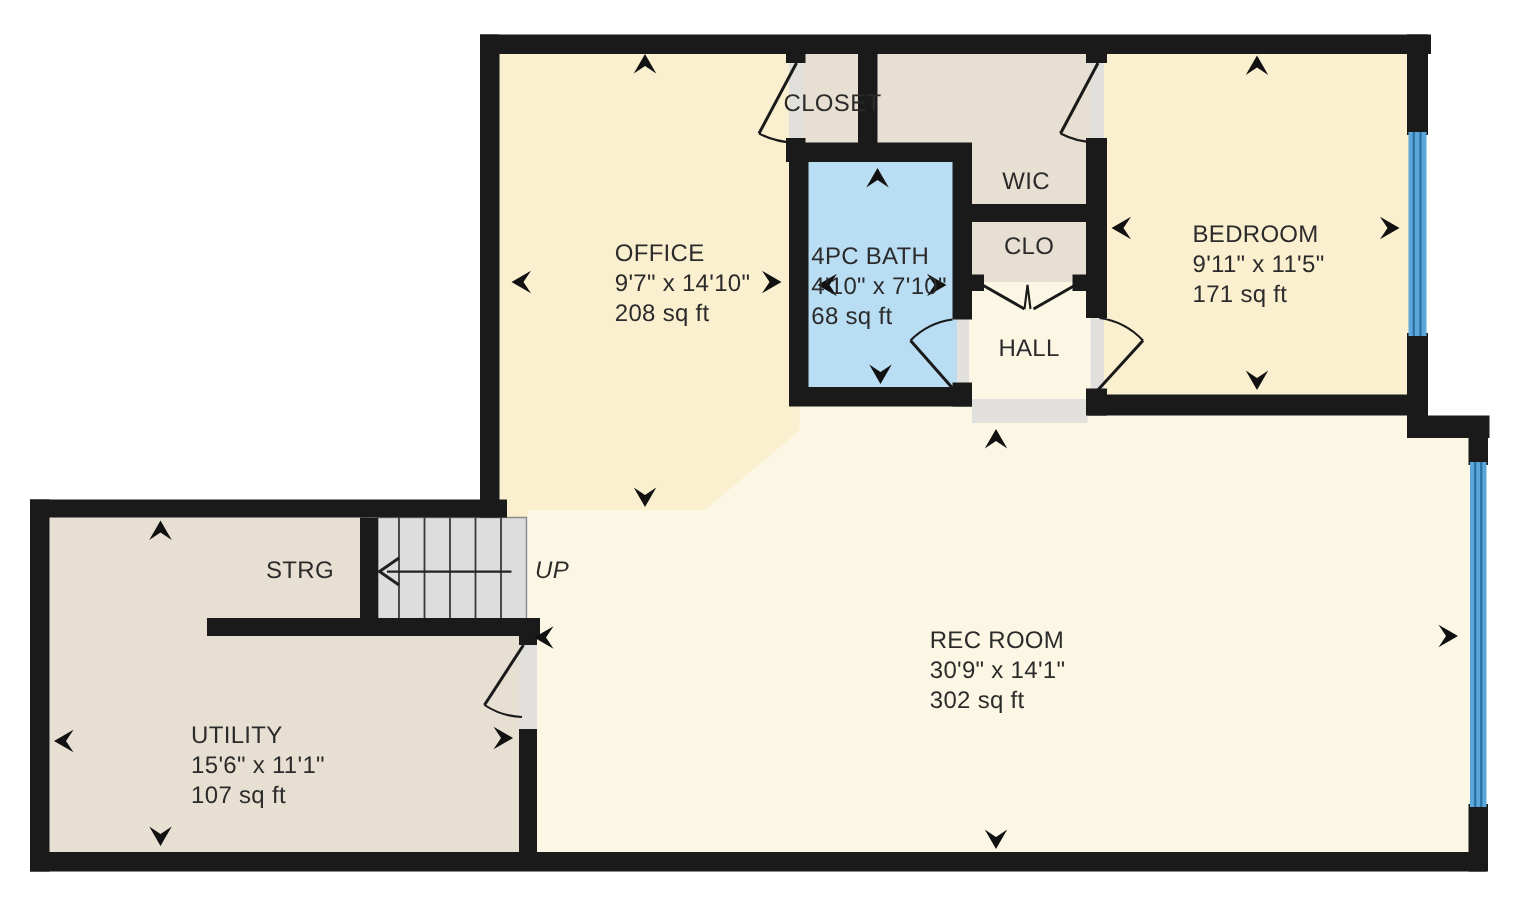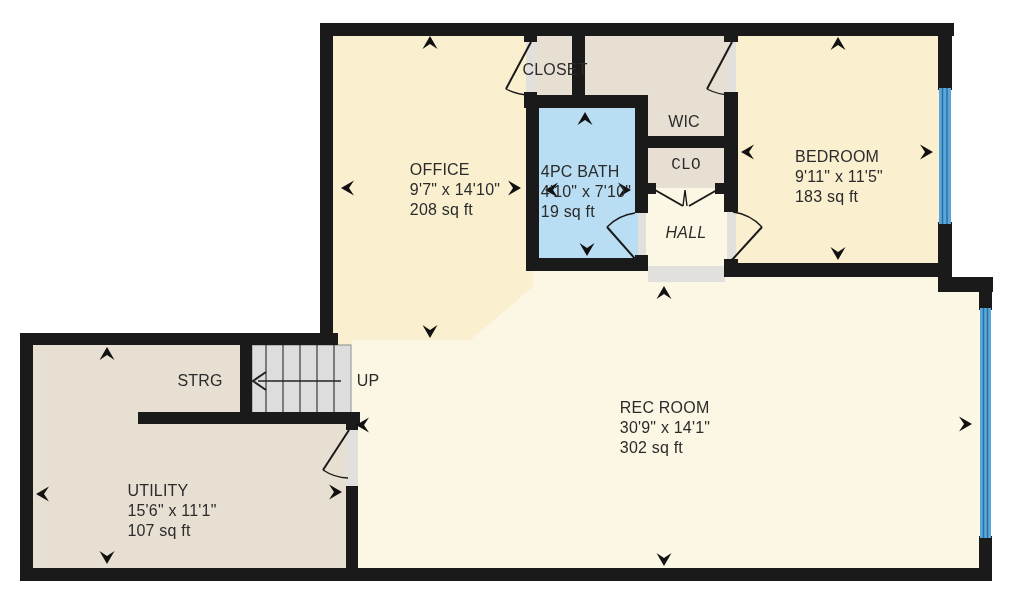--- a/index.html
+++ b/index.html
@@ -174,42 +174,42 @@
   </div>
   <div class="room-label" style="left:555px;top:70px;">
     <span class="rname">CLOSET</span>
   </div>
   <div class="room-label" style="left:684px;top:94px;margin-top:28px;">
     <span class="rname">WIC</span>
   </div>
   <div class="room-label" style="left:839px;top:157px;margin-top:20px;">
     <span class="rname">BEDROOM</span>
     <span class="rdims">9'11" x 11'5"</span>
-    <span class="rarea">183 sq ft</span>
+    <span class="rarea">171 sq ft</span>
   </div>
   <div class="room-label" style="left:586px;top:192px;">
     <span class="rname">4PC BATH</span>
     <span class="rdims">4'10" x 7'10"</span>
-    <span class="rarea">19 sq ft</span>
-  </div>
-  <div class="room-label" style="left:686px;top:165px;font-family:Liberation Mono, monospace;">
+    <span class="rarea">68 sq ft</span>
+  </div>
+  <div class="room-label" style="left:686px;top:165px;">
     <span class="rname">CLO</span>
   </div>
-  <div class="room-label" style="left:686px;top:233px;font-style:italic;">
+  <div class="room-label" style="left:686px;top:233px;">
     <span class="rname">HALL</span>
   </div>
-  <div class="room-label" style="left:665px;top:428px;">
+  <div class="room-label" style="left:665px;top:448px;">
     <span class="rname">REC ROOM</span>
     <span class="rdims">30'9" x 14'1"</span>
     <span class="rarea">302 sq ft</span>
   </div>
   <div class="room-label" style="left:200px;top:381px;">
     <span class="rname">STRG</span>
   </div>
   <div class="room-label" style="left:172px;top:511px;">
     <span class="rname">UTILITY</span>
     <span class="rdims">15'6" x 11'1"</span>
     <span class="rarea">107 sq ft</span>
   </div>
-  <div class="room-label" style="left:368px;top:381px;">
+  <div class="room-label" style="left:368px;top:381px;font-style:italic;">
     <span class="rname">UP</span>
   </div>
 </div>
 
 </body></html>

